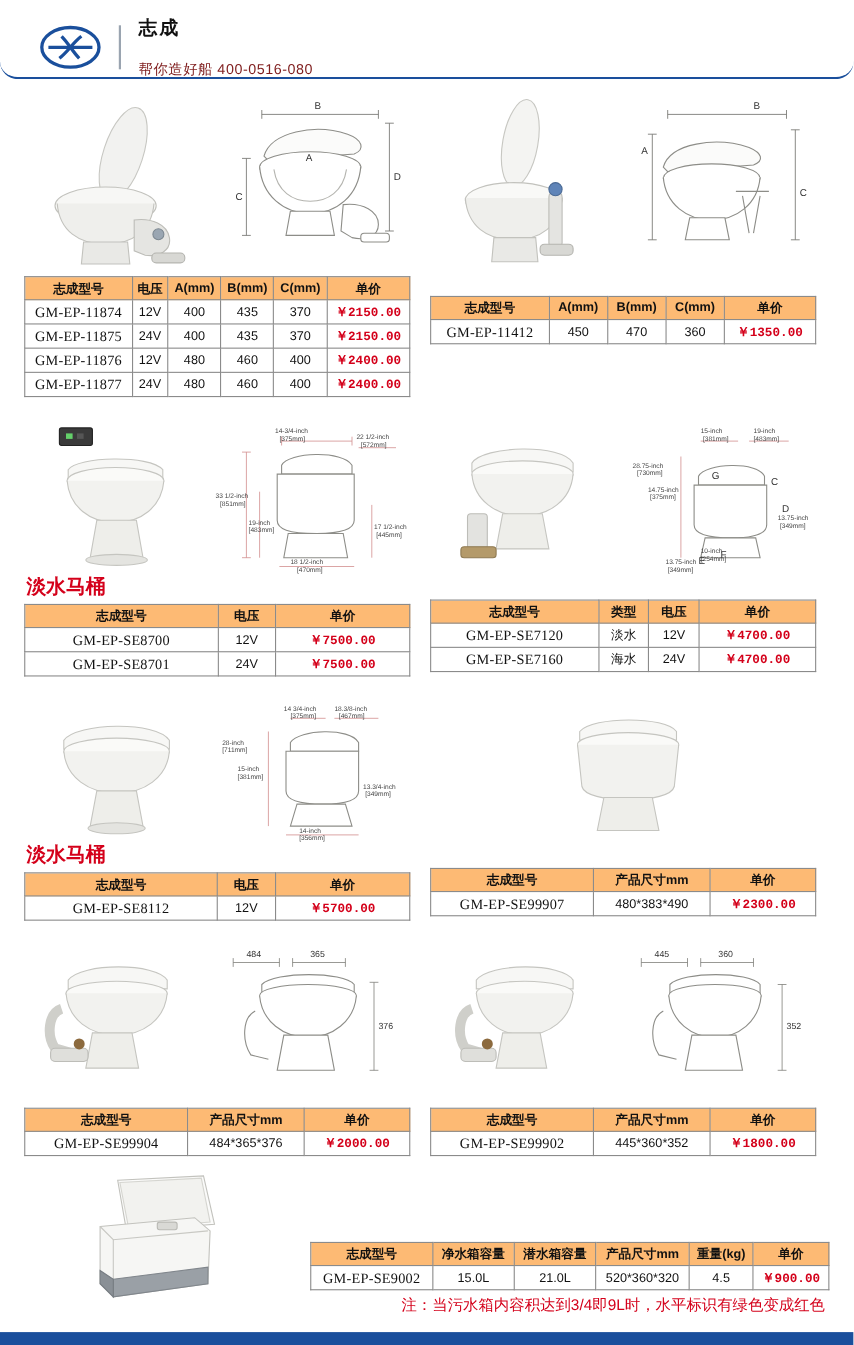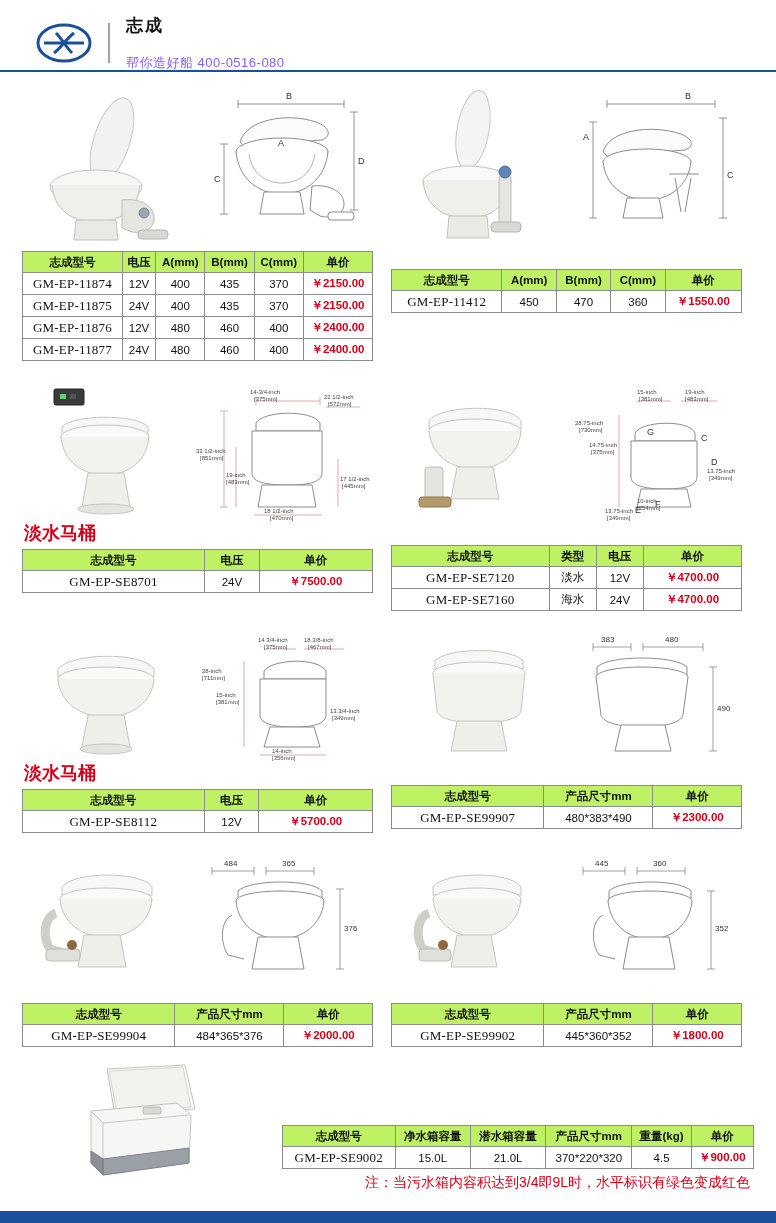--- a/index.html
+++ b/index.html
@@ -12,29 +12,30 @@
     position:relative;
     overflow:hidden;
   }
   
   .header {
     height:72px;
     display:flex;
     align-items:center;
     padding:16px 0 0 34px;
     border-bottom:2px solid #1a4f9c;
+    border-radius:16px;
   }
   .logo-wrap { width:60px; height:48px; display:flex; align-items:center; justify-content:center; }
   .logo-wrap svg { display:block; }
   .brand-divider {
     width:2px; height:40px; background:#9aa4b0; margin:0 16px 0 14px;
   }
   .brand-text { line-height:1.25; }
   .brand-name { font-size:17px; font-weight:bold; letter-spacing:2px; color:#111; }
-  .brand-slogan { font-size:13px; color:#8b5cf6; letter-spacing:.5px; margin-top:19px; }
+  .brand-slogan { font-size:13px; color:#7f1d1d; letter-spacing:.5px; margin-top:19px; }
 
   
   .sheet { position:relative; padding:10px 22px 0 22px; }
   .row { display:flex; gap:18px; }
   .col { width:351px; }
 
   .figure { position:relative; display:flex; align-items:flex-end; justify-content:center; }
   .fig-left { width:48%; display:flex; align-items:flex-end; justify-content:center; }
   .fig-right { width:52%; display:flex; align-items:center; justify-content:center; }
 
@@ -45,26 +46,26 @@
     font-size:11.5px;
     margin-top:4px;
   }
   table.spec th, table.spec td {
     border:1px solid #8b8b8b;
     text-align:center;
     padding:2.5px 2px;
     white-space:nowrap;
   }
   table.spec th {
-    background:#bef264;
+    background:#fdba74;
     font-weight:bold;
     color:#111;
   }
   table.spec td { background:#fff; }
-  td.price { color:#d4001a; font-weight:bold; }
+  td.price { color:#d4001a; font-weight:bold;font-family:Liberation Mono, monospace; }
   td.model { font-family:"Liberation Serif", serif; font-size:13px; letter-spacing:.2px; }
 
   .section-label {
     color:#d4001a;
     font-weight:bold;
     font-size:18px;
     margin:0 0 3px 2px;
   }
   .note {
     color:#d4001a;
@@ -251,21 +252,21 @@
           <th>C(mm)</th>
           <th>单价</th>
         </tr>
           </thead>
         <tbody>
           <tr>
             <td class="model">GM-EP-11412</td>
             <td>450</td>
             <td>470</td>
             <td>360</td>
-            <td class="price">￥1550.00</td>
+            <td class="price">￥1350.00</td>
           </tr>
         </tbody>
       </table>
     </div>
   </div>
 
   <div class="row" style="margin-top:14px;">
 
     <div class="col block">
       <div class="figure">
@@ -313,20 +314,25 @@
       <div class="section-label">淡水马桶</div>
       <table class="spec">
         <thead>
             <tr>
           <th>志成型号</th>
           <th>电压</th>
           <th>单价</th>
         </tr>
           </thead>
         <tbody>
+          <tr>
+            <td class="model">GM-EP-SE8700</td>
+            <td>12V</td>
+            <td class="price">￥7500.00</td>
+          </tr>
           <tr>
             <td class="model">GM-EP-SE8701</td>
             <td>24V</td>
             <td class="price">￥7500.00</td>
           </tr>
         </tbody>
       </table>
     </div>
 
     <div class="col block">
@@ -457,37 +463,20 @@
     <div class="col block">
       <div class="figure">
         <div class="fig-left">
           <svg width="160" height="130" viewBox="0 0 160 130">
             <path d="M40 30 C52 16, 118 16, 128 30 L128 38 L40 38 Z" fill="#f7f7f5" stroke="#c5c5c0"></path>
             <ellipse cx="84" cy="42" rx="46" ry="11" fill="#fafaf8" stroke="#c5c5c0"></ellipse>
             <path d="M38 42 L42 80 C44 88, 62 92, 84 92 C106 92, 124 88, 126 80 L130 42" fill="#f2f2ef" stroke="#c5c5c0"></path>
             <path d="M62 90 L56 120 L112 120 L106 90 Z" fill="#eeeeea" stroke="#c5c5c0"></path>
           </svg>
         </div>
-        <div class="fig-right">
-          <svg width="175" height="130" viewBox="0 0 175 130">
-            <path d="M34 36 C46 24, 112 24, 124 36 L124 44 L34 44 Z" fill="#fff" stroke="#8d8d88"></path>
-            <ellipse cx="79" cy="46" rx="46" ry="10" fill="#fff" stroke="#8d8d88"></ellipse>
-            <path d="M33 46 L38 84 C40 92, 58 96, 79 96 C100 96, 118 92, 120 84 L125 46" fill="#fff" stroke="#8d8d88"></path>
-            <path d="M58 94 L52 120 L108 120 L102 94 Z" fill="#fff" stroke="#8d8d88"></path>
-            <path d="M30 16 L68 16" stroke="#7a7a75" stroke-width=".7"></path>
-            <path d="M30 12 L30 20 M68 12 L68 20" stroke="#7a7a75" stroke-width=".7"></path>
-            <text x="38" y="11" class="dimb">383</text>
-            <path d="M80 16 L140 16" stroke="#7a7a75" stroke-width=".7"></path>
-            <path d="M80 12 L80 20 M140 12 L140 20" stroke="#7a7a75" stroke-width=".7"></path>
-            <text x="102" y="11" class="dimb">480</text>
-            <path d="M150 36 L150 120" stroke="#7a7a75" stroke-width=".7"></path>
-            <path d="M146 36 L154 36 M146 120 L154 120" stroke="#7a7a75" stroke-width=".7"></path>
-            <text x="154" y="80" class="dimb">490</text>
-          </svg>
-        </div>
       </div>
       <table class="spec" style="margin-top:24px;">
         <thead>
             <tr>
           <th>志成型号</th>
           <th>产品尺寸mm</th>
           <th>单价</th>
         </tr>
           </thead>
         <tbody>
@@ -631,21 +620,21 @@
           <th>产品尺寸mm</th>
           <th>重量(kg)</th>
           <th>单价</th>
         </tr>
           </thead>
         <tbody>
           <tr>
             <td class="model">GM-EP-SE9002</td>
             <td>15.0L</td>
             <td>21.0L</td>
-            <td>370*220*320</td>
+            <td>520*360*320</td>
             <td>4.5</td>
             <td class="price">￥900.00</td>
           </tr>
         </tbody>
       </table>
       <div class="note">注：当污水箱内容积达到3/4即9L时，水平标识有绿色变成红色</div>
     </div>
   </div>
 
 </div>

